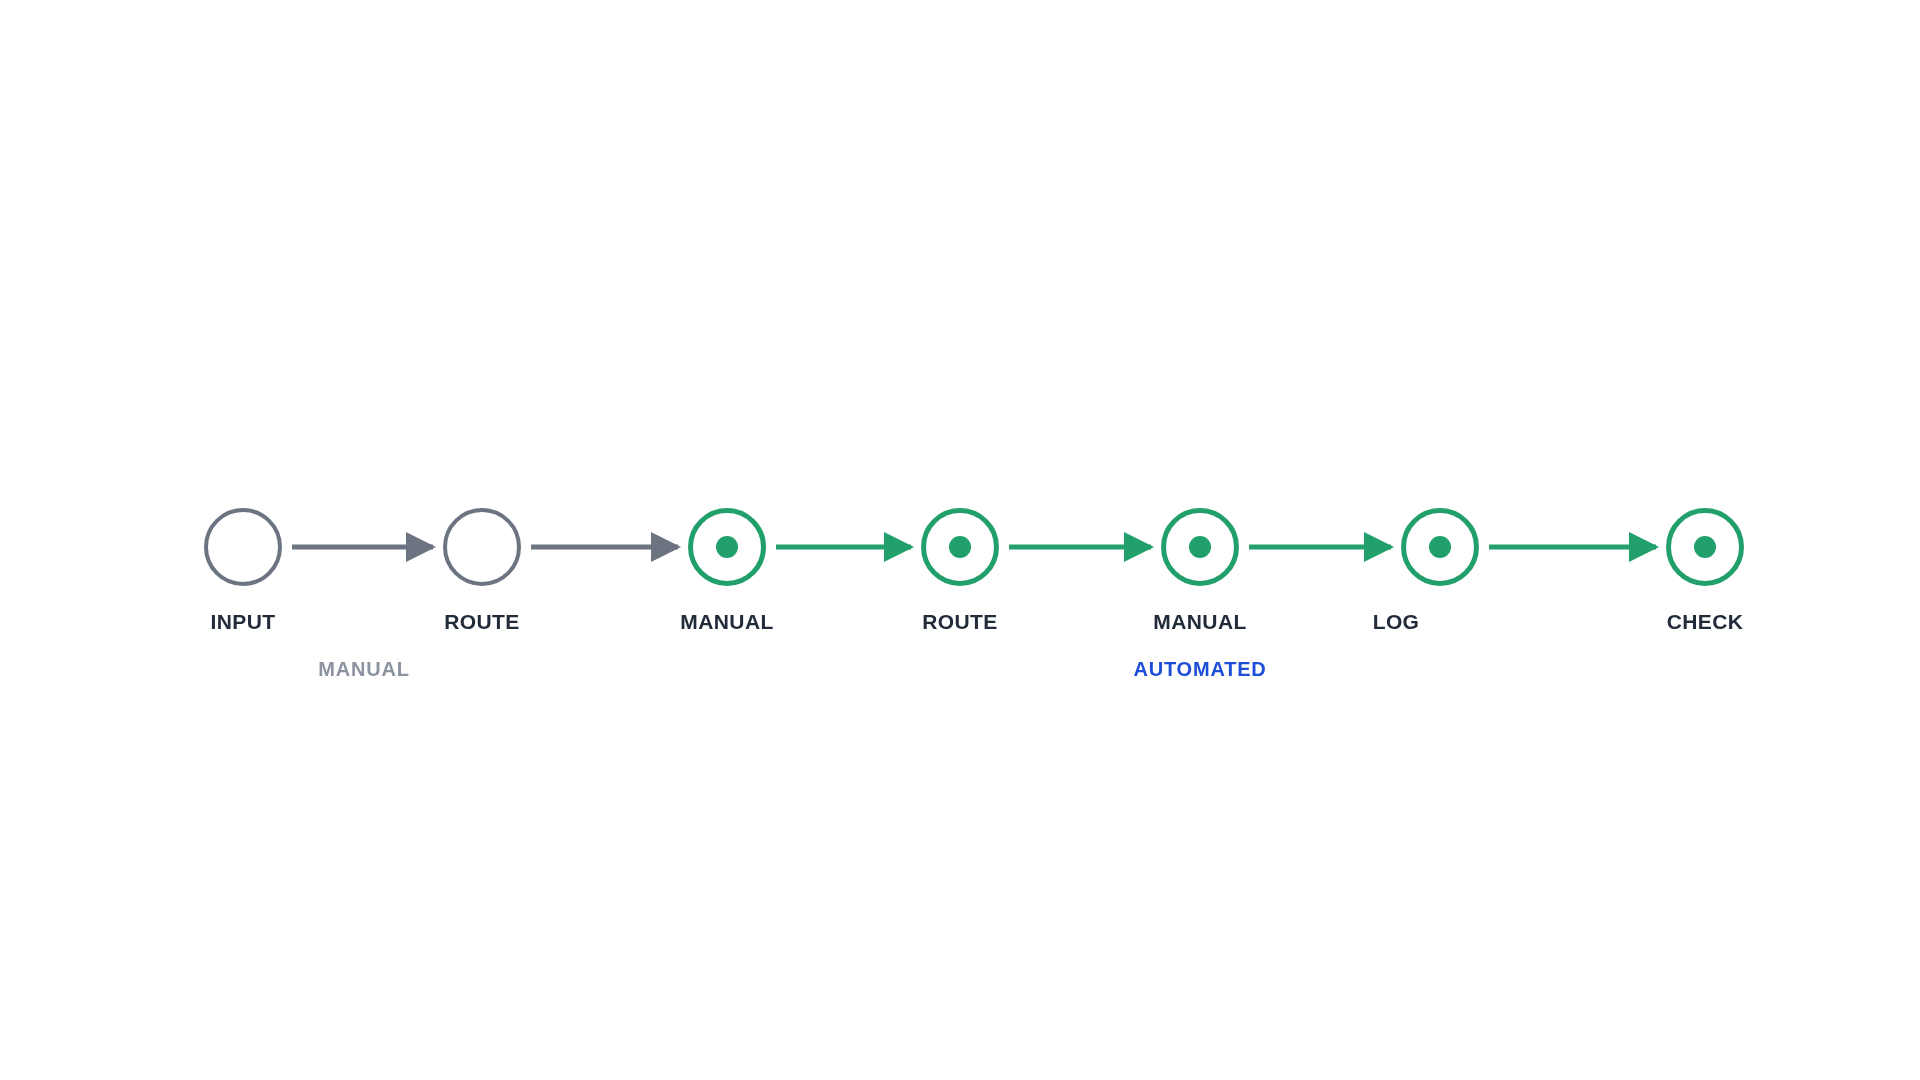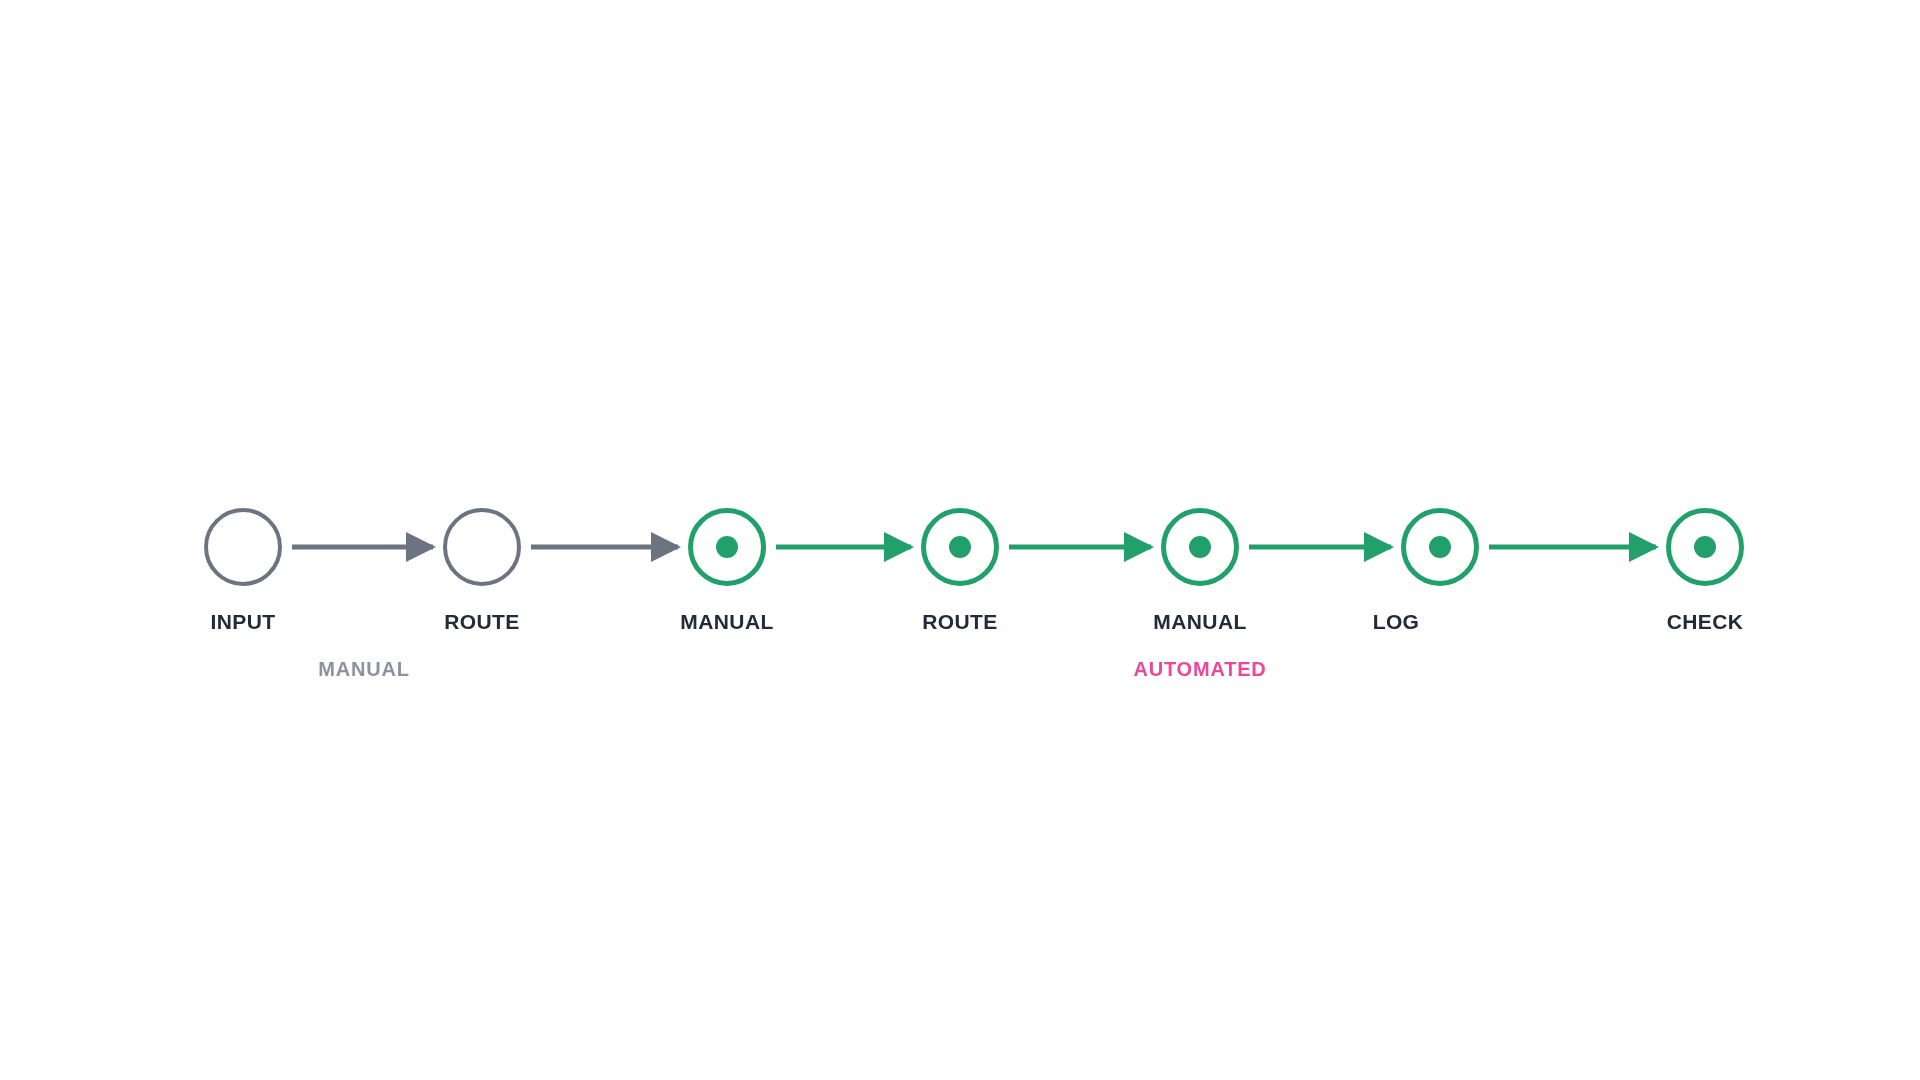--- a/index.html
+++ b/index.html
@@ -64,21 +64,21 @@
   .group-label {
     position: absolute;
     font-size: 20px;
     font-weight: bold;
     letter-spacing: 0.8px;
     white-space: nowrap;
     text-align: center;
     transform: translateX(-50%);
   }
   .group-label.manual-phase   { color: #8b93a1; }
-  .group-label.automated-phase{ color: #ec4899; }
+  .group-label.automated-phase{ color: #1d4ed8; }
 
   
   #connectors {
     position: absolute;
     left: 0;
     top: 0;
     width: 1920px;
     height: 1080px;
     pointer-events: none;
   }

